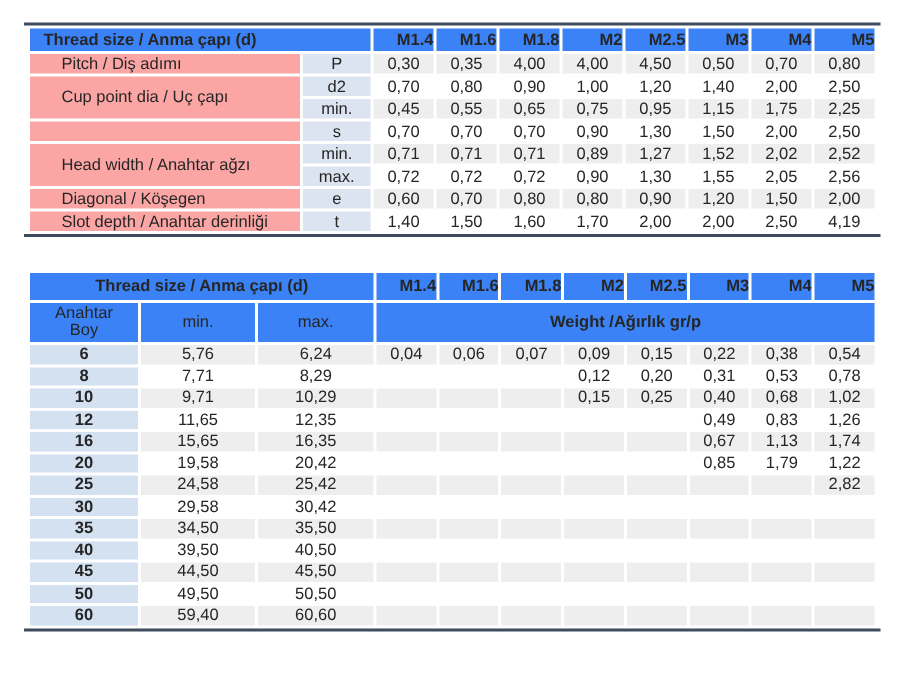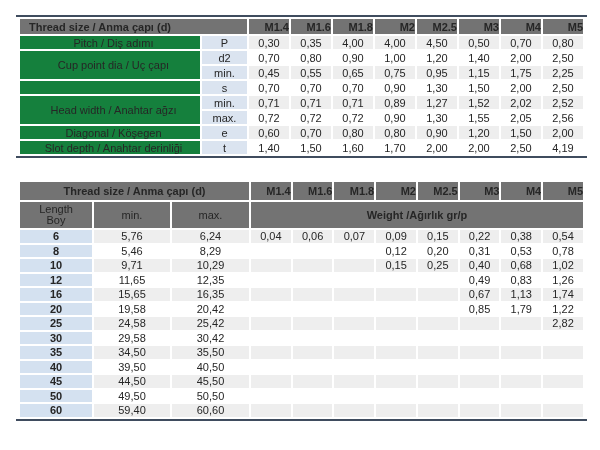--- a/index.html
+++ b/index.html
@@ -7,25 +7,25 @@
     width:600px;height:450px;background:#ffffff;
     font-family:"Liberation Sans", sans-serif;color:#262626;
     position:relative;overflow:hidden;
   }
   .tbl-wrap{position:absolute;left:16px;width:571px;}
   .t1-wrap{top:15px;border-top:2px solid #3f4c5e;border-bottom:2px solid #3f4c5e;}
   .t2-wrap{top:180px;border-bottom:2px solid #3f4c5e;}
   table{border-collapse:separate;border-spacing:2px;table-layout:fixed;width:567px;margin:0 auto;}
   th,td{font-weight:normal;font-size:11px;line-height:12px;padding:0;margin:0;
         text-align:center;vertical-align:middle;white-space:nowrap;overflow:hidden;}
-  .hdr{background:#737373;}
+  .hdr{background:#3b82f6;}
   .title-cell{text-align:left;padding-left:9px;font-weight:bold;}
   .t2 .title-cell{text-align:center;padding-left:0;}
   .mh{font-weight:bold;text-align:right;}
-  .lbl{background:#15803d;text-align:center;padding-left:7px;}
+  .lbl{background:#fca5a5;text-align:left;padding-left:21px;}
   .prm{background:#dbe4f0;}
   .len{background:#d4e1f0;font-weight:bold;}
   .val{background:#ffffff;}
   .val.stripe{background:#eeeeee;}
   .t1 th{height:15px;}
   .t1 td{height:13px;}
   .t2 .hdr1 th{height:18px;}
   .t2 .hdr2 th{height:26px;}
   .t2 td{height:12.5px;}
   .len-hdr div{line-height:11px;}
@@ -182,21 +182,21 @@
           <th class="hdr mh">M1.6</th>
           <th class="hdr mh">M1.8</th>
           <th class="hdr mh">M2</th>
           <th class="hdr mh">M2.5</th>
           <th class="hdr mh">M3</th>
           <th class="hdr mh">M4</th>
           <th class="hdr mh">M5</th>
         </tr>
       <tr class="hdr2">
         <th class="hdr len-hdr">
-          <div>Length</div>
+          <div>Anahtar</div>
           <div>Boy</div>
         </th>
         <th class="hdr">min.</th>
         <th class="hdr">max.</th>
         <th class="hdr weight-hdr" colspan="8">Weight /Ağırlık gr/p</th>
       </tr>
     </thead>
     <tbody id="t2-body">
         <tr>
           <td class="len">6</td>
@@ -206,21 +206,21 @@
           <td class="val stripe">0,06</td>
           <td class="val stripe">0,07</td>
           <td class="val stripe">0,09</td>
           <td class="val stripe">0,15</td>
           <td class="val stripe">0,22</td>
           <td class="val stripe">0,38</td>
           <td class="val stripe">0,54</td>
         </tr>
         <tr>
           <td class="len">8</td>
-          <td class="val">5,46</td>
+          <td class="val">7,71</td>
           <td class="val">8,29</td>
           <td class="val"></td>
           <td class="val"></td>
           <td class="val"></td>
           <td class="val">0,12</td>
           <td class="val">0,20</td>
           <td class="val">0,31</td>
           <td class="val">0,53</td>
           <td class="val">0,78</td>
         </tr>

